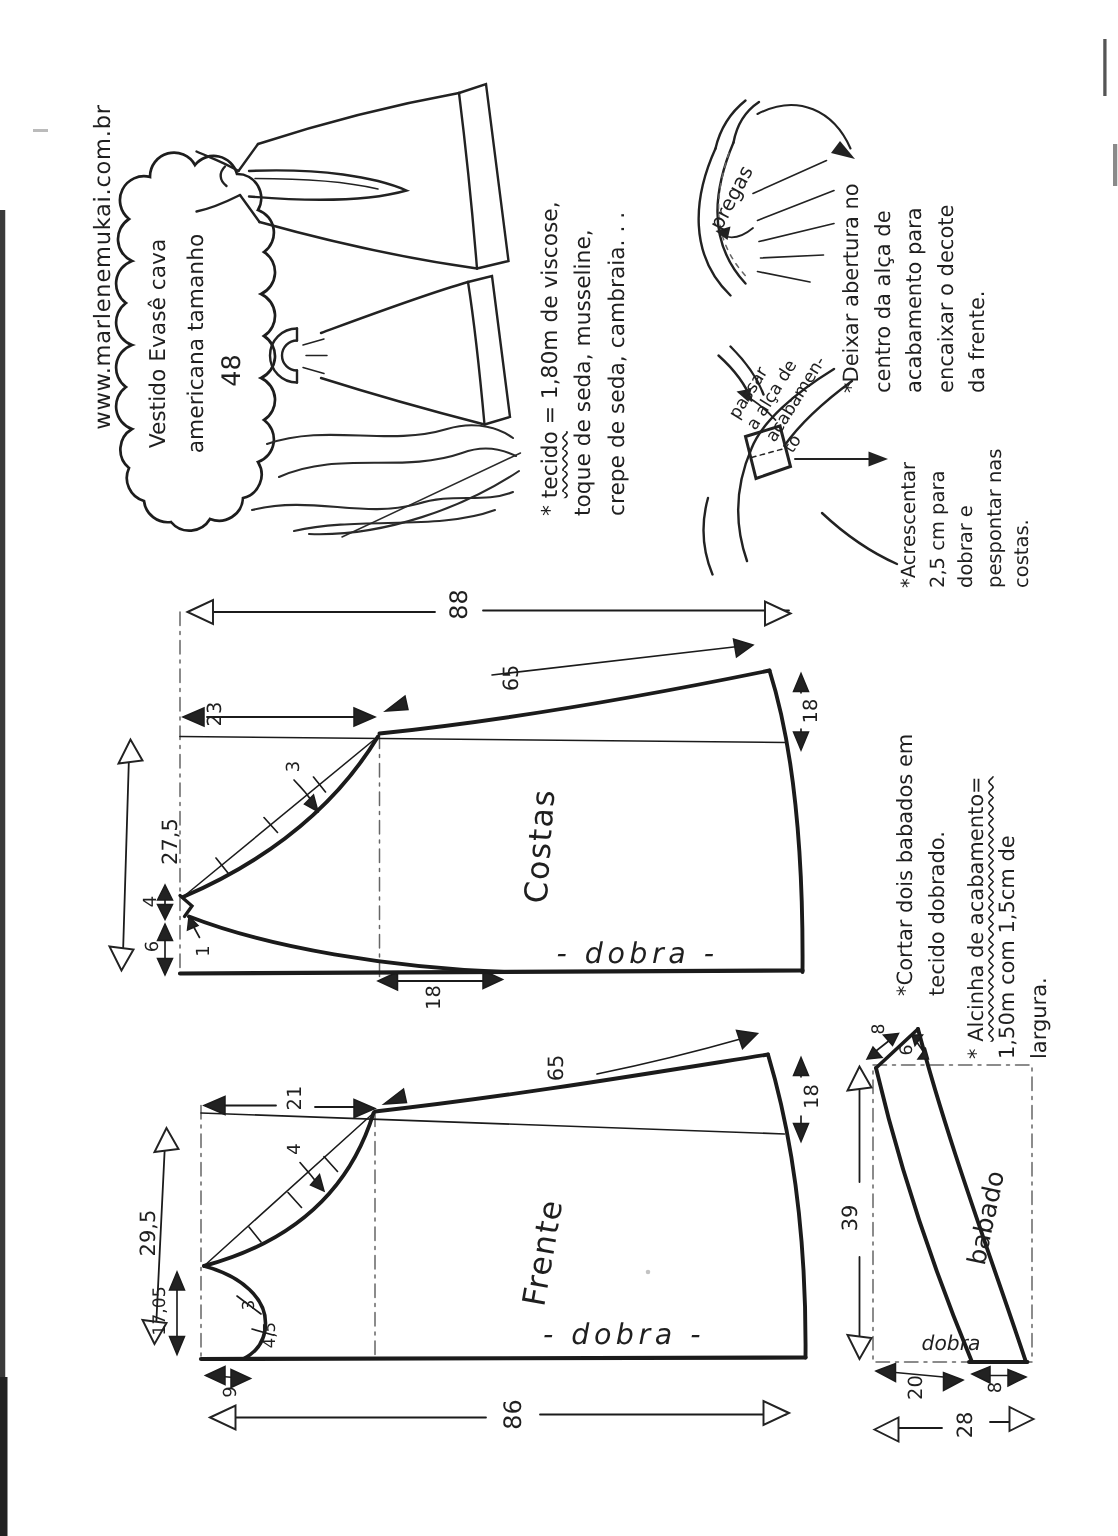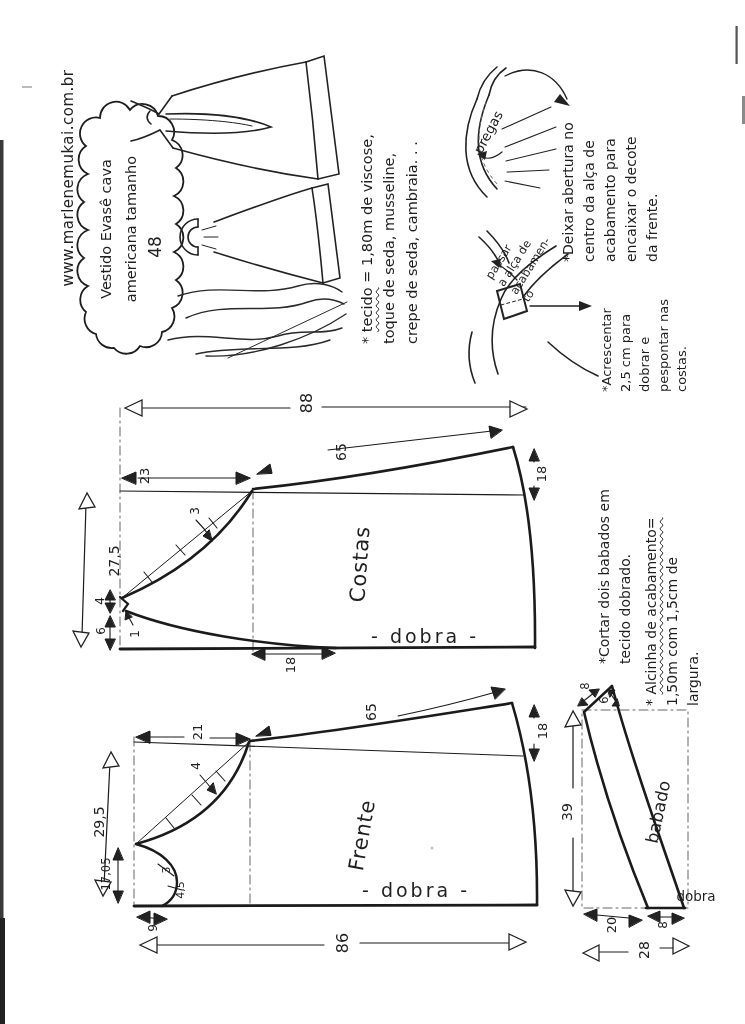--- a/index.html
+++ b/index.html
@@ -4,21 +4,21 @@
 <style>
   html,body{margin:0;padding:0;}
   body{
     width:745px;height:1024px;position:relative;overflow:hidden;
     background:#ffffff;color:#1f1f1f;
     font-family:"DejaVu Sans", sans-serif;
   }
   svg.art{position:absolute;left:0;top:0;z-index:1;}
   .txt{z-index:2;}
   .rot{position:absolute;white-space:nowrap;transform:translate(-50%,-50%) rotate(-90deg);z-index:2;}
-  .hline{position:absolute;white-space:nowrap;transform:translate(-50%,-50%);z-index:2;}
+  .hline{position:absolute;white-space:nowrap;transform:translate(-50%,-50%);z-index:2;font-style:italic;}
   .vblock{position:absolute;transform-origin:0 0;transform:rotate(-90deg);z-index:2;}
   .ln{white-space:nowrap;}
   .wavy{text-decoration:underline;text-decoration-style:wavy;text-decoration-thickness:1px;text-underline-offset:3px;}
   .big{font-size:21px;letter-spacing:1px;}
   .fold{font-size:19px;letter-spacing:3px;}
 </style>
 </head>
 <body>
 
 <svg class="art" width="745" height="1024" viewBox="0 0 745 1024">
@@ -312,13 +312,13 @@
 <div class="txt big" style="position:absolute;left:362px;top:835px;transform:translate(-50%,-50%) rotate(-80deg);white-space:nowrap;">Frente</div>
 <div class="hline fold" style="left:416px;top:890px;">- dobra -</div>
 
 <div class="rot" style="left:567px;top:812px;font-size:14px;">39</div>
 <div class="rot" style="left:585px;top:686px;font-size:11.5px;">8</div>
 <div class="rot" style="left:604px;top:700px;font-size:11.5px;">6</div>
 <div class="rot" style="left:611px;top:925px;font-size:13px;">20</div>
 <div class="rot" style="left:663px;top:925px;font-size:12px;">8</div>
 <div class="rot" style="left:644px;top:950px;font-size:14px;">28</div>
 <div class="txt" style="position:absolute;left:658px;top:812px;font-size:17px;transform:translate(-50%,-50%) rotate(-78deg);white-space:nowrap;">babado</div>
-<div class="hline" style="left:696px;top:896px;font-size:13.5px;">dobra</div>
+<div class="hline" style="left:634px;top:896px;font-size:13.5px;">dobra</div>
 
 </body></html>

